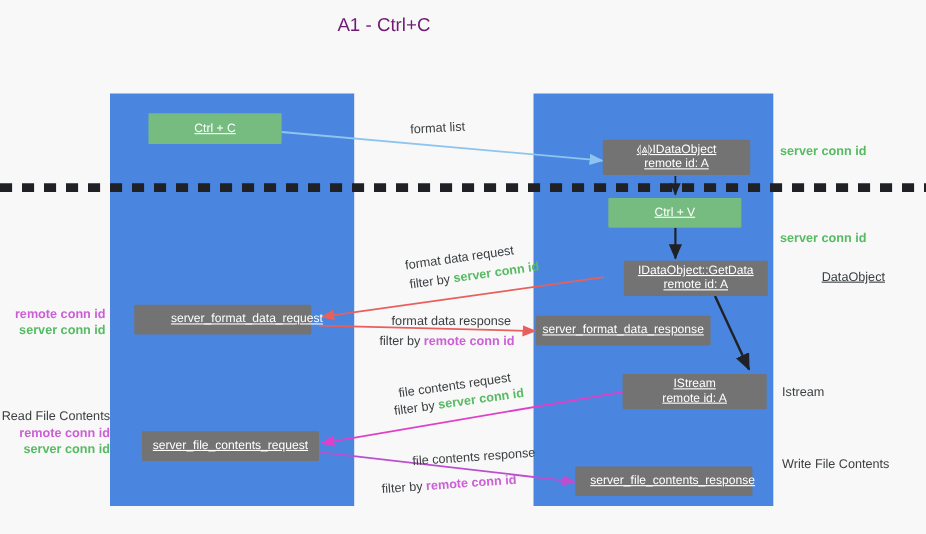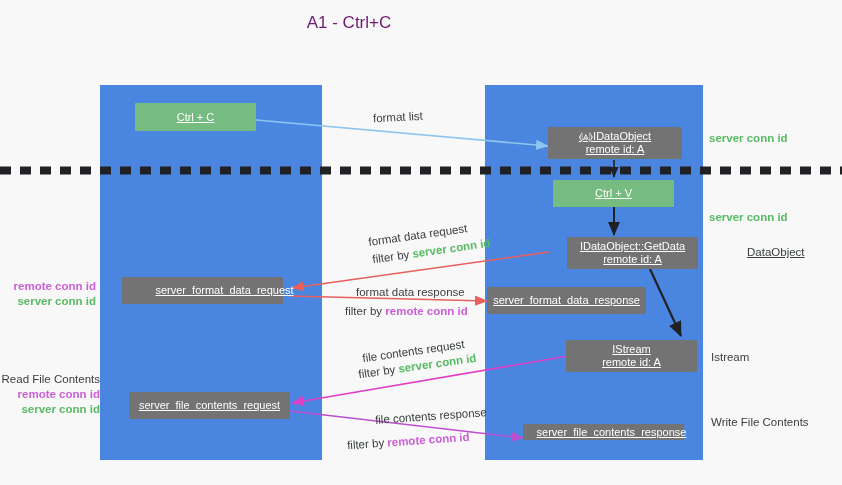--- a/index.html
+++ b/index.html
@@ -192,21 +192,21 @@
   </div>
 
   <div class="box orange" style="left:129px; top:392px; width:161px; height:27px;">
     <span>server_file_contents_request</span>
   </div>
 
   <div class="box orange" style="left:487px; top:287px; width:159px; height:27px;">
     <span>server_format_data_response</span>
   </div>
 
-  <div class="box orange" style="left:523px; top:424px; width:161px; height:16px;padding-left:16px;">
+  <div class="box orange" style="left:523px; top:424px; width:161px; height:27px;padding-left:16px;">
     <span>server_file_contents_response</span>
   </div>
 
   <div class="rot" style="left:373px; top:110px; transform:rotate(-3deg);">
     <span>format list</span>
   </div>
 
   <div class="rot" style="left:368px; top:228px; transform:rotate(-8deg);">
     <span>format data request</span>
   </div>

